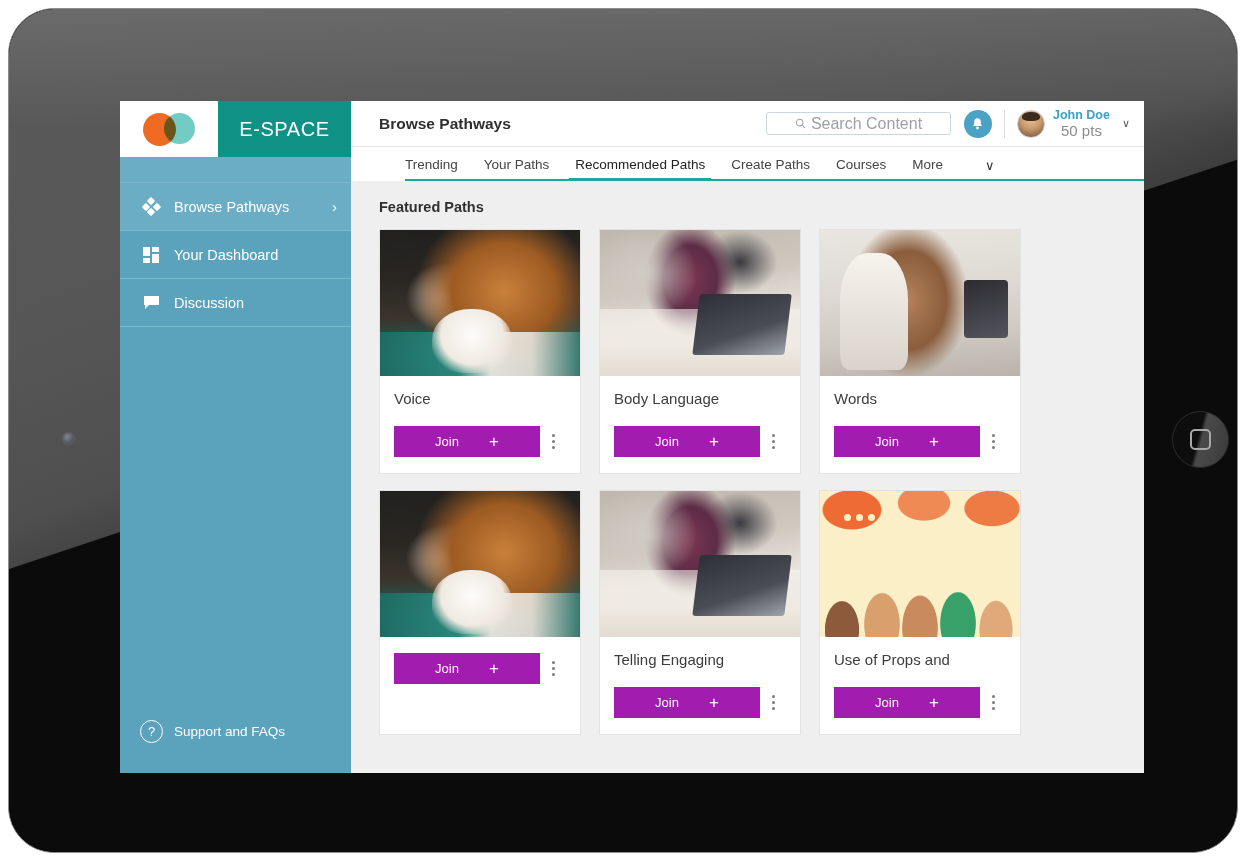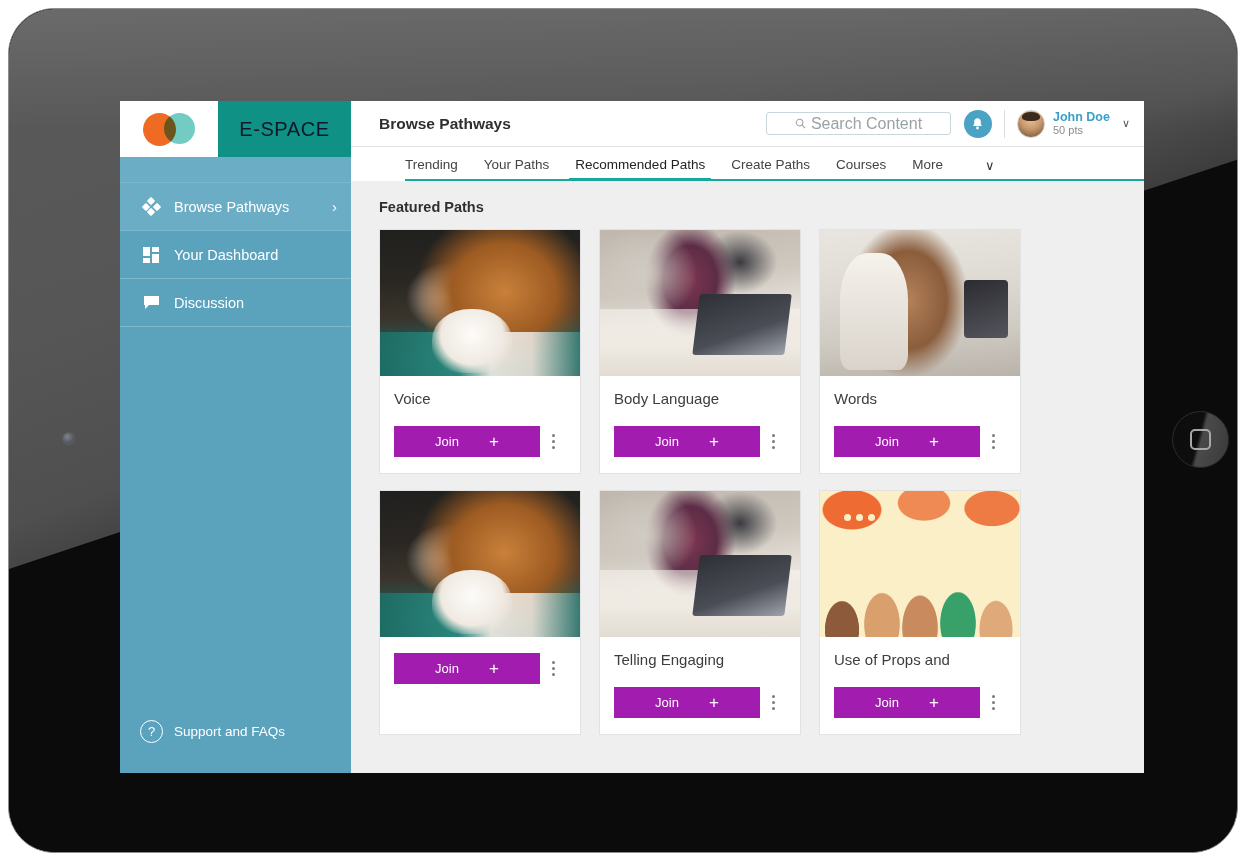--- a/index.html
+++ b/index.html
@@ -140,21 +140,21 @@
     background: #67c8bf;
     mix-blend-mode: multiply;
     opacity: 0.92;
   }
   .brand-name-box {
     flex: 1;
     background: #0f9186;
     display: flex;
     align-items: center;
     justify-content: center;
-    color: #0f172a;
+    color: #ffffff;
     font-size: 20px;
     letter-spacing: 0.6px;
   }
 
   .sidebar-spacer {
     height: 26px;
     background: #6aadc4;
     border-bottom: 1px solid #7bb8cc;
   }
 
@@ -277,21 +277,21 @@
     overflow: hidden;
     flex-shrink: 0;
   }
   .avatar::after {
     content: "";
     position: absolute; left: 4px; top: 1px; right: 4px; height: 9px;
     background: #3b2a1d; border-radius: 50% 50% 40% 40%;
   }
   .user-meta { line-height: 1.15; }
   .user-name { font-size: 12.5px; font-weight: bold; color: #3aa0c9; }
-  .user-pts { font-size: 11px; color: #8c8c8c; }
+  .user-pts { font-size: 15px; color: #8c8c8c; text-align: center; }
   .user-caret { margin-left: 12px; font-size: 11px; color: #555; }
 
   .tabs-wrap {
     background: #ffffff;
     padding: 0 0 0 28px;
     flex-shrink: 0;
     position: relative;
   }
   .tabs {
     display: flex;

